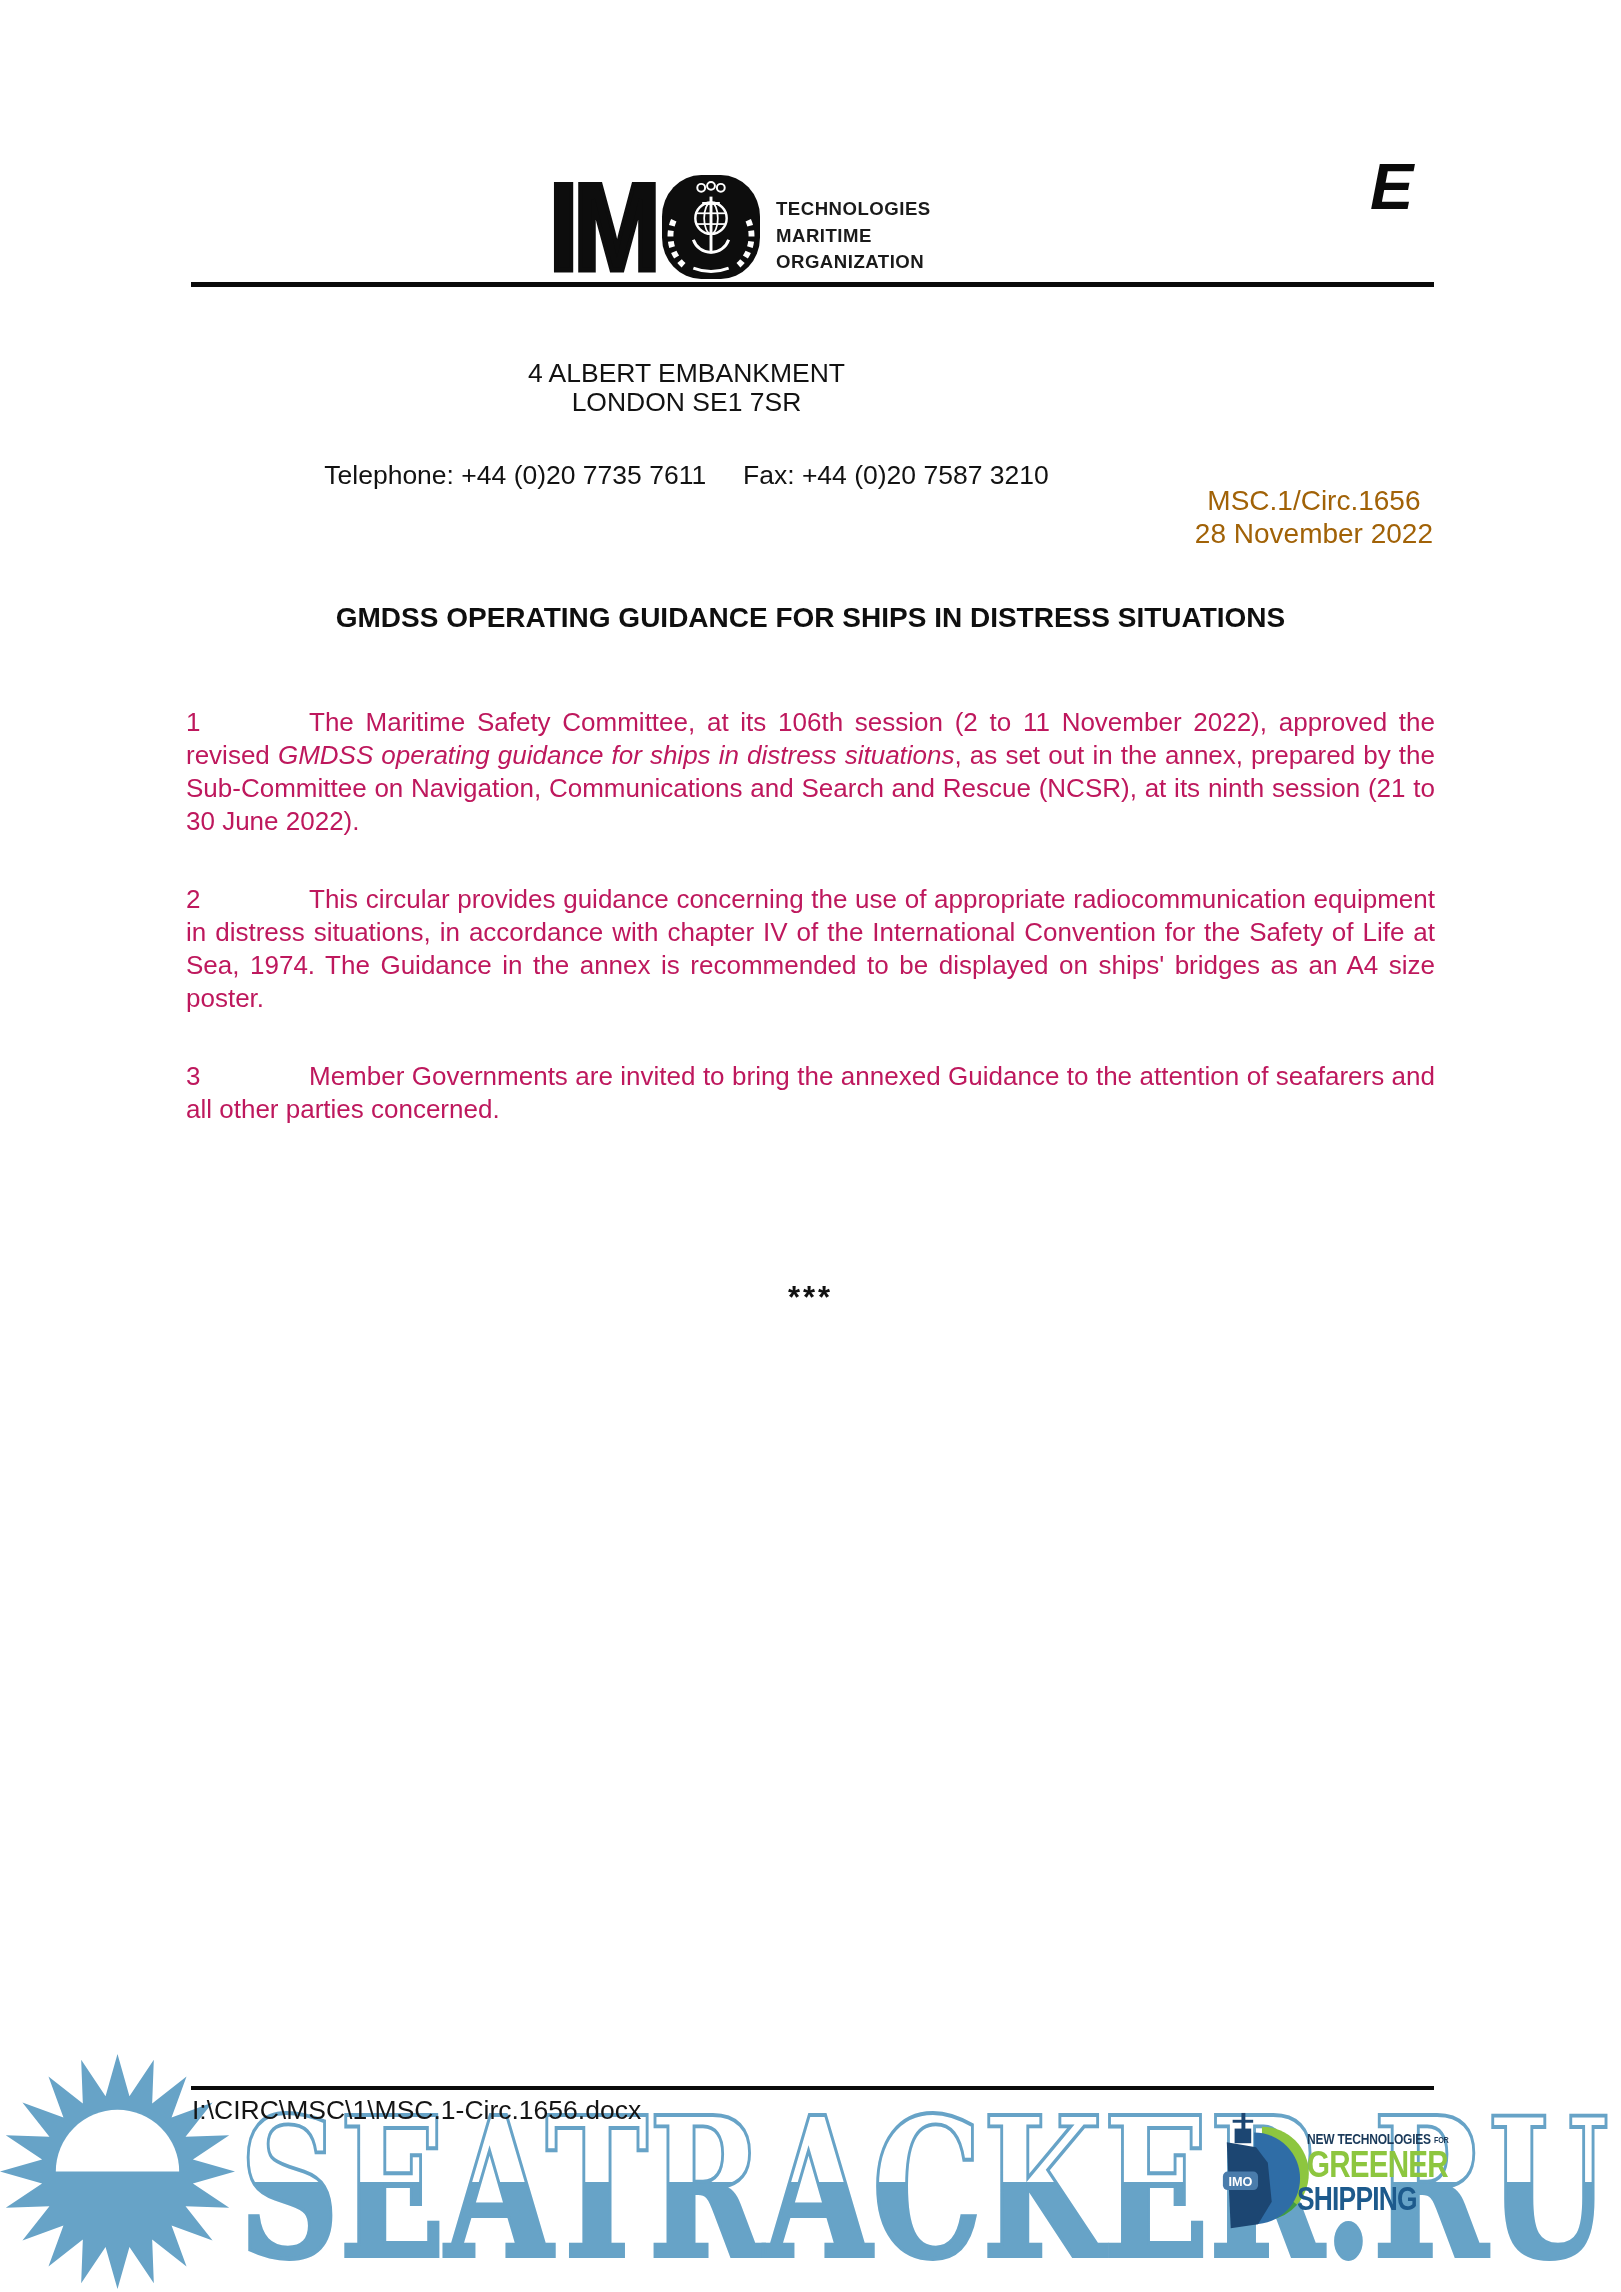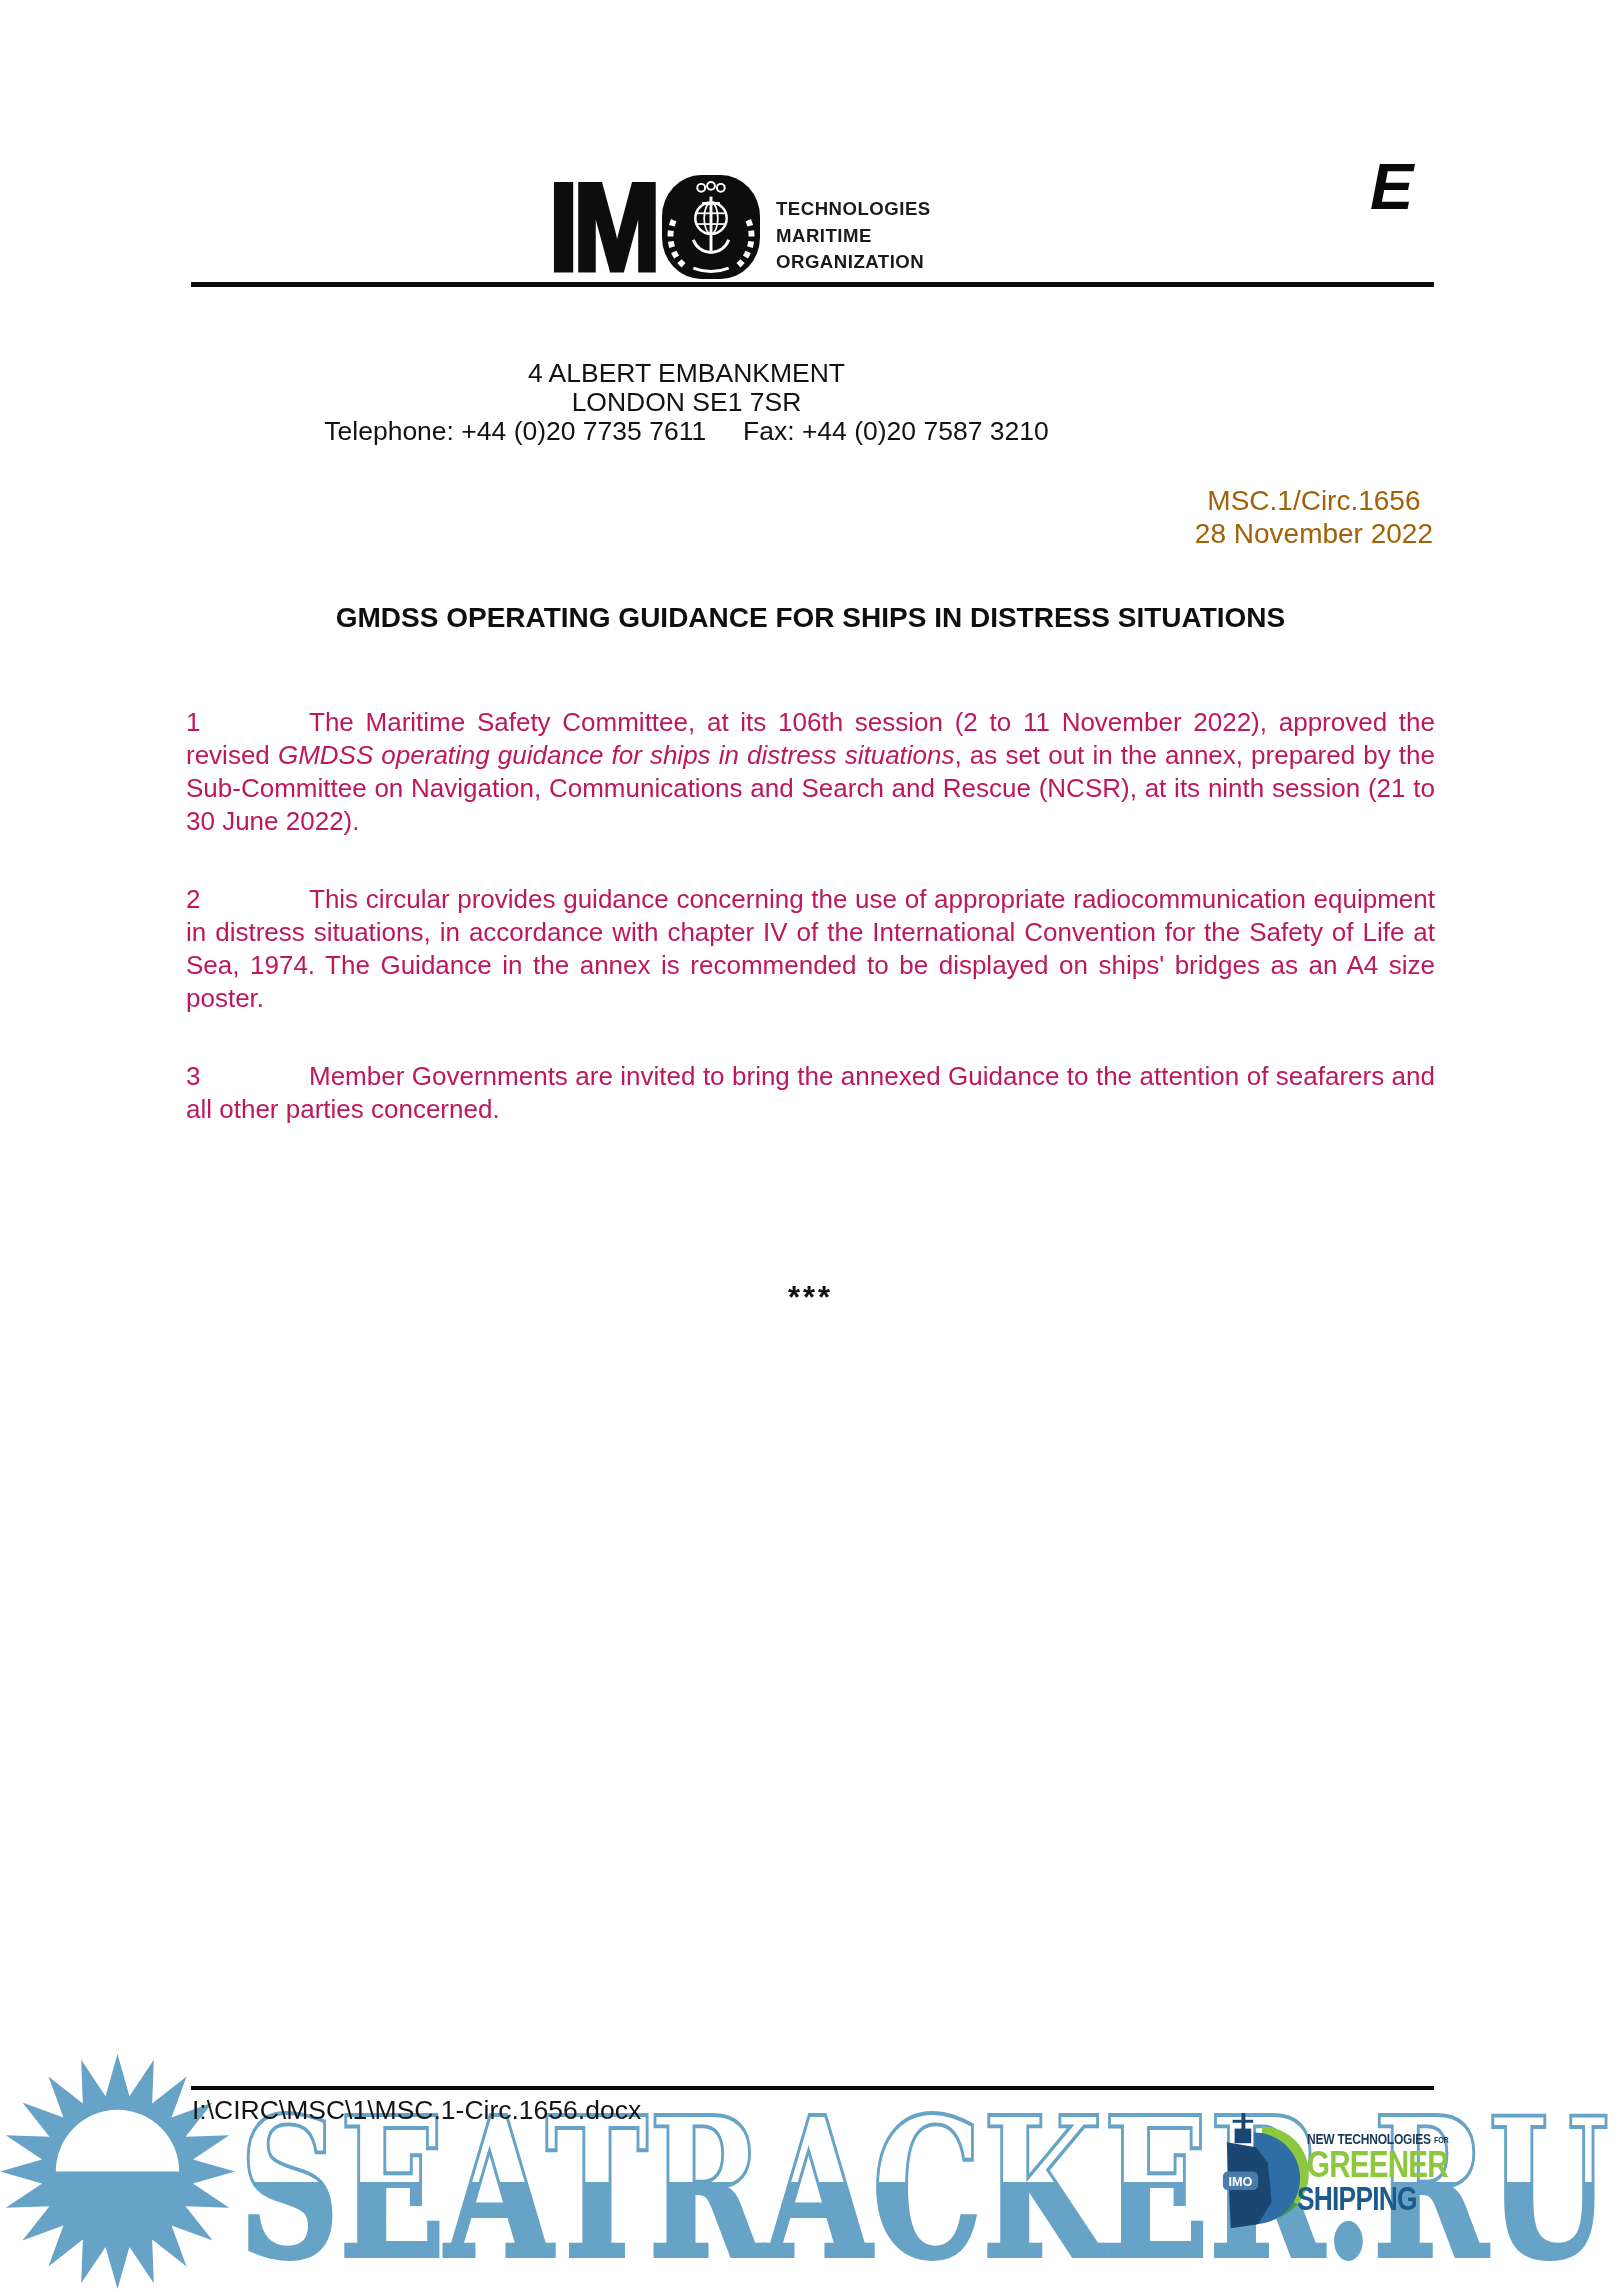--- a/index.html
+++ b/index.html
@@ -40,21 +40,21 @@
     color:#1a1a1a;letter-spacing:0.5px;
   }
   .header-rule{
     position:absolute;left:191px;top:282px;width:1243px;height:4.9px;
     background:#0a0a0a;
   }
   .address-block{
     position:absolute;left:0;top:359px;width:1373px;
     text-align:center;font-size:26.5px;line-height:29px;color:#121212;
   }
-  .keep-space{white-space:pre;}
+  .keep-space{white-space:pre;margin-top:44px;}
   .ref-block{
     position:absolute;right:188px;top:484px;
     text-align:center;font-size:28px;line-height:33px;color:#a16207;
   }
   
   .doc-title{
     position:absolute;left:0;top:602px;width:1621px;
     text-align:center;font-size:28px;font-weight:bold;color:#0f0f0f;
   }
   .paras{

